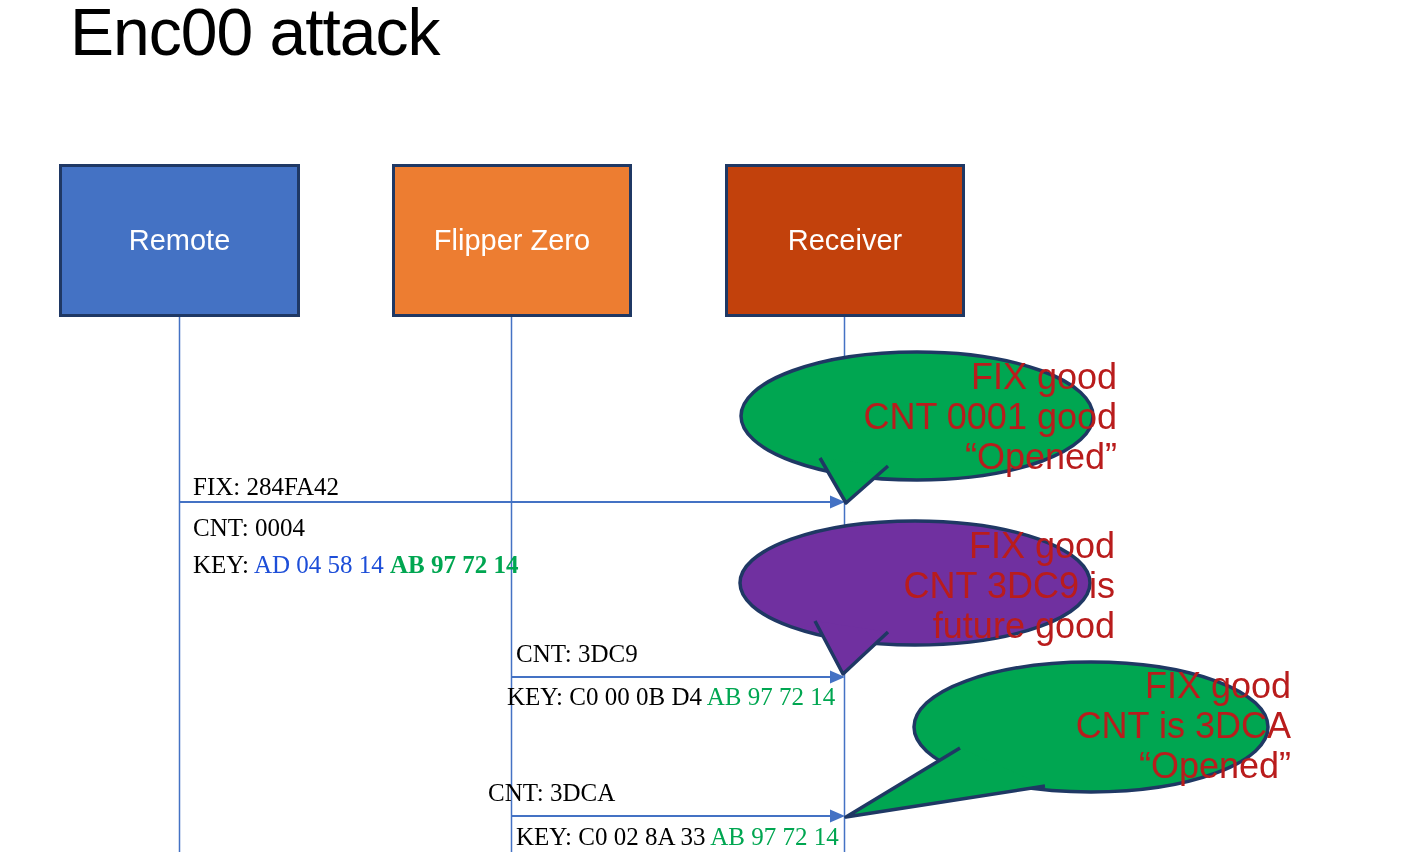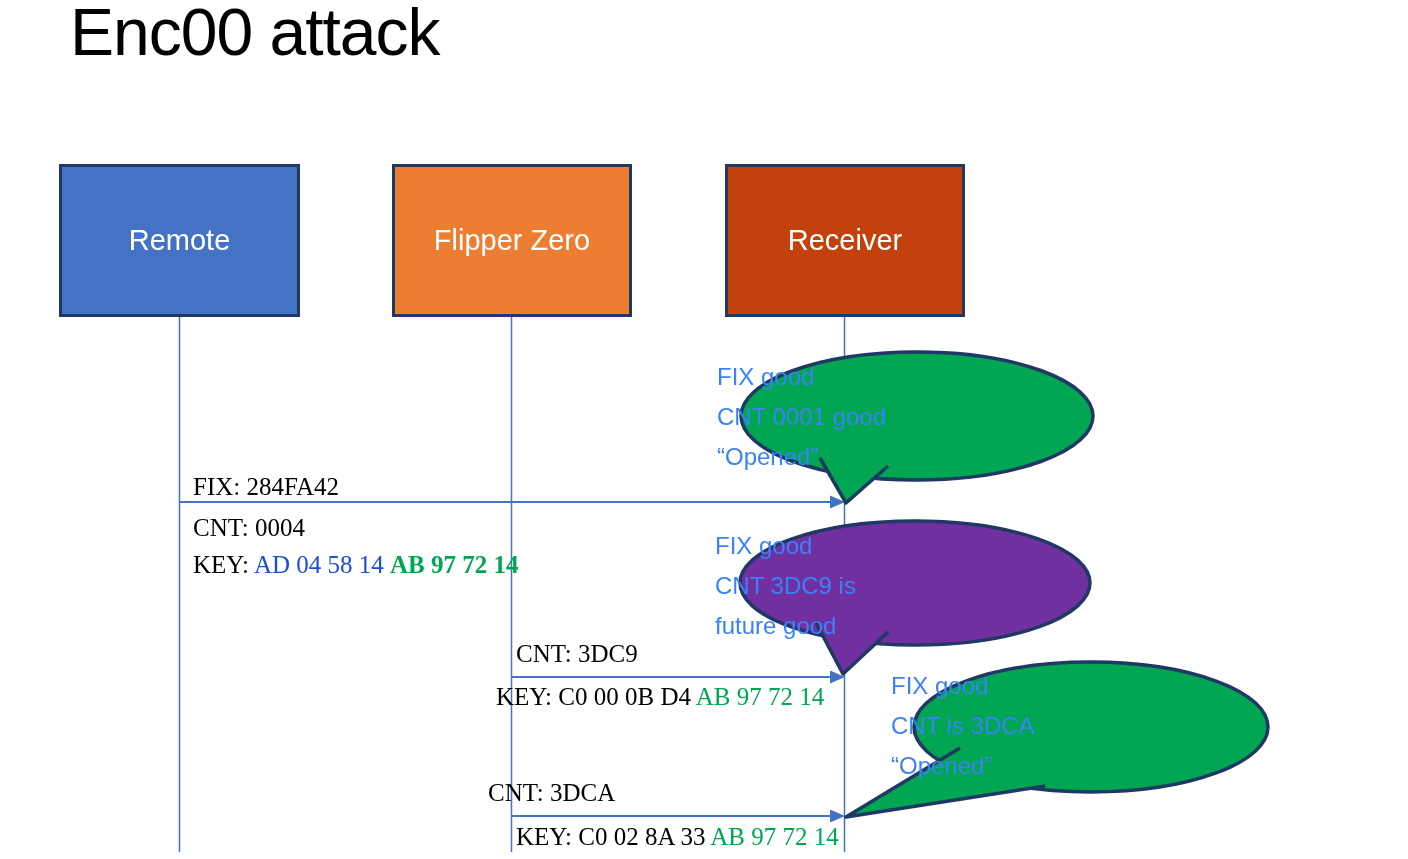--- a/index.html
+++ b/index.html
@@ -41,23 +41,23 @@
     color:#000;white-space:nowrap;
     z-index:4;
     font-family:Liberation Serif, serif;
   }
   .msg .red{color:#1d4ed8;}
   .msg .green{color:#00A651;}
   .msg .b{font-weight:bold;}
   .bubble-text{
     position:absolute;
     width:400px;
-    text-align:left;
-    color:#3b82f6;
-    font-size:24px;line-height:40px;
+    text-align:right;
+    color:#b91c1c;
+    font-size:36px;line-height:40px;
     z-index:5;
     white-space:nowrap;
   }
 </style>
 </head>
 <body>
 
 <div class="canvas">
 
   <h1 class="title">Enc00 attack</h1>
@@ -108,21 +108,21 @@
   <div class="msg" style="left:193px;top:513px;">
     <span>CNT: 0004</span>
   </div>
   <div class="msg" style="left:193px;top:550px;">
     <span>KEY: </span><span class="red">AD 04 58 14 </span><span class="green b">AB 97 72 14</span>
   </div>
 
   <div class="msg" style="left:516px;top:639px;">
     <span>CNT: 3DC9</span>
   </div>
-  <div class="msg" style="left:496px;top:682px;">
+  <div class="msg" style="left:507px;top:682px;">
     <span>KEY: </span><span>C0 00 0B D4 </span><span class="green">AB 97 72 14</span>
   </div>
 
   <div class="msg" style="left:488px;top:778px;">
     <span>CNT: 3DCA</span>
   </div>
   <div class="msg" style="left:516px;top:822px;">
     <span>KEY: </span><span>C0 02 8A 33 </span><span class="green">AB 97 72 14</span>
   </div>
 

